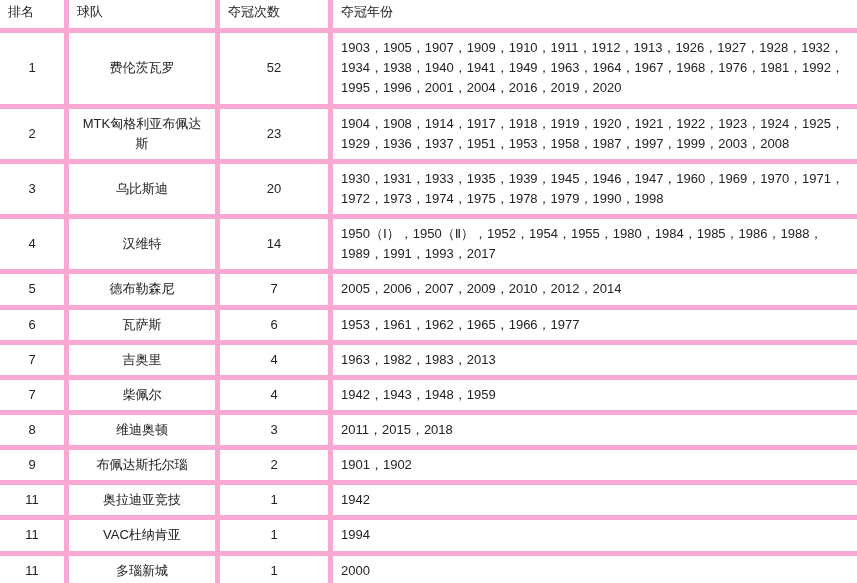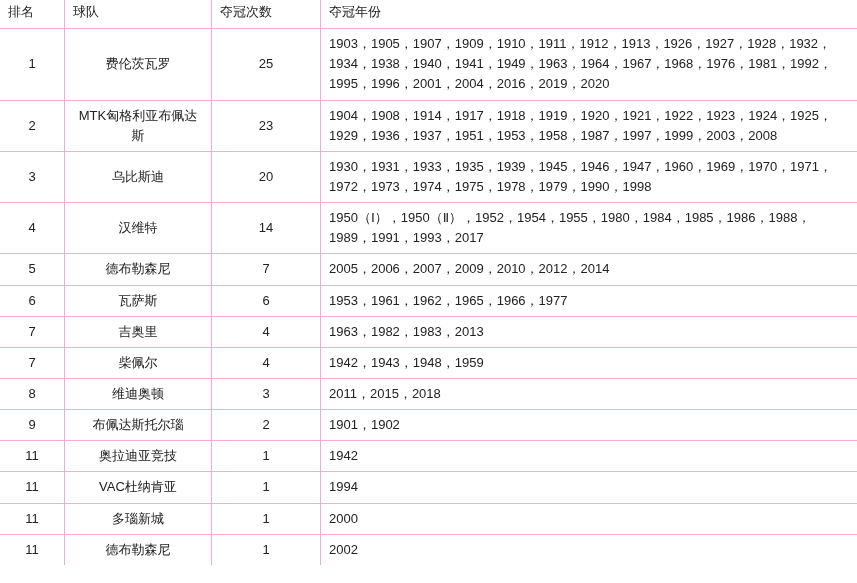--- a/index.html
+++ b/index.html
@@ -15,21 +15,21 @@
     font-size: 13px;
     overflow: hidden;
   }
   table.champs {
     border-collapse: collapse;
     width: 857px;
     table-layout: fixed;
   }
   table.champs th,
   table.champs td {
-    border: 1px solid #f9a8d4;
+    border: 5px solid #f9a8d4;
     padding: 5px 8px;
     vertical-align: middle;
     font-weight: normal;
     font-size: 13px;
     line-height: 1.55;
   }
   table.champs thead th {
     border-top: none;
     text-align: left;
     padding-top: 2px;
@@ -64,21 +64,21 @@
       <th class="col-rank">排名</th>
       <th class="col-team">球队</th>
       <th class="col-count">夺冠次数</th>
       <th class="col-years">夺冠年份</th>
     </tr>
   </thead>
   <tbody id="table-body">
       <tr>
         <td class="col-rank">1</td>
         <td class="col-team">费伦茨瓦罗</td>
-        <td class="col-count">25</td>
+        <td class="col-count">52</td>
         <td class="col-years">1903，1905，1907，1909，1910，1911，1912，1913，1926，1927，1928，1932，1934，1938，1940，1941，1949，1963，1964，1967，1968，1976，1981，1992，1995，1996，2001，2004，2016，2019，2020</td>
       </tr>
       <tr>
         <td class="col-rank">2</td>
         <td class="col-team">MTK匈格利亚布佩达斯</td>
         <td class="col-count">23</td>
         <td class="col-years">1904，1908，1914，1917，1918，1919，1920，1921，1922，1923，1924，1925，1929，1936，1937，1951，1953，1958，1987，1997，1999，2003，2008</td>
       </tr>
       <tr>
         <td class="col-rank">3</td>

